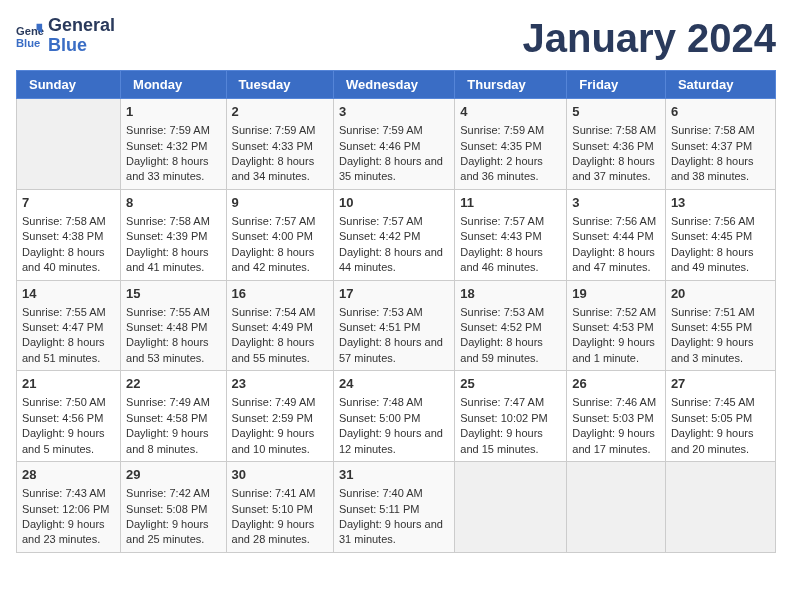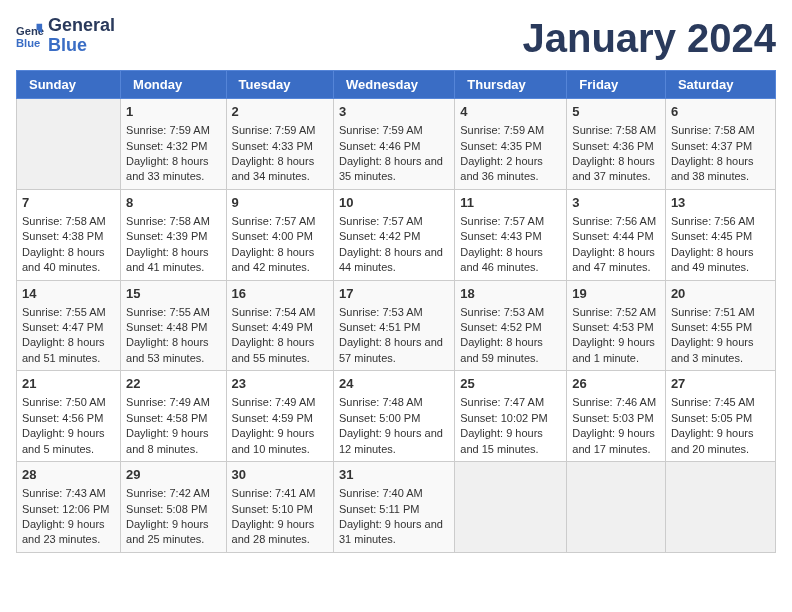--- a/index.html
+++ b/index.html
@@ -214,21 +214,21 @@
         <td><span class="day-num">21</span>
           <span>Sunrise: 7:50 AM</span><br>
           <span>Sunset: 4:56 PM</span><br>
           <span>Daylight: 9 hours and 5 minutes.</span></td>
         <td><span class="day-num">22</span>
           <span>Sunrise: 7:49 AM</span><br>
           <span>Sunset: 4:58 PM</span><br>
           <span>Daylight: 9 hours and 8 minutes.</span></td>
         <td><span class="day-num">23</span>
           <span>Sunrise: 7:49 AM</span><br>
-          <span>Sunset: 4:59 PM</span><br>
+          <span>Sunset: 2:59 PM</span><br>
           <span>Daylight: 9 hours and 10 minutes.</span></td>
         <td><span class="day-num">24</span>
           <span>Sunrise: 7:48 AM</span><br>
           <span>Sunset: 5:00 PM</span><br>
           <span>Daylight: 9 hours and 12 minutes.</span></td>
         <td><span class="day-num">25</span>
           <span>Sunrise: 7:47 AM</span><br>
           <span>Sunset: 10:02 PM</span><br>
           <span>Daylight: 9 hours and 15 minutes.</span></td>
         <td><span class="day-num">26</span>

